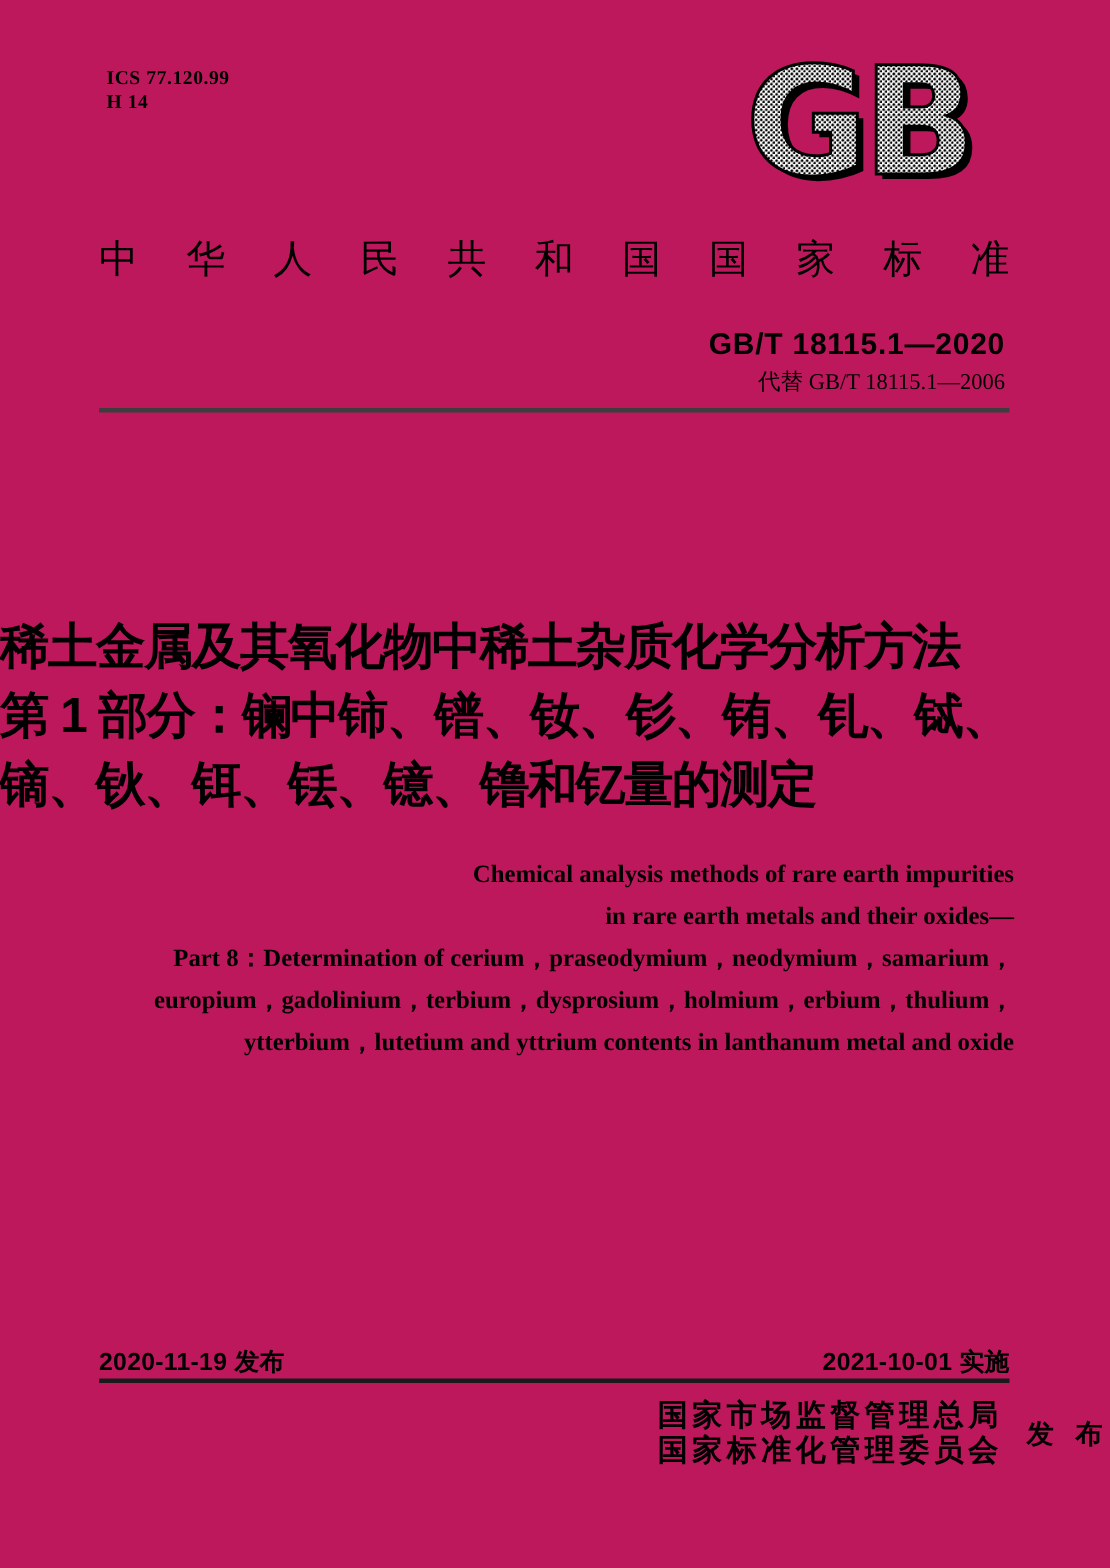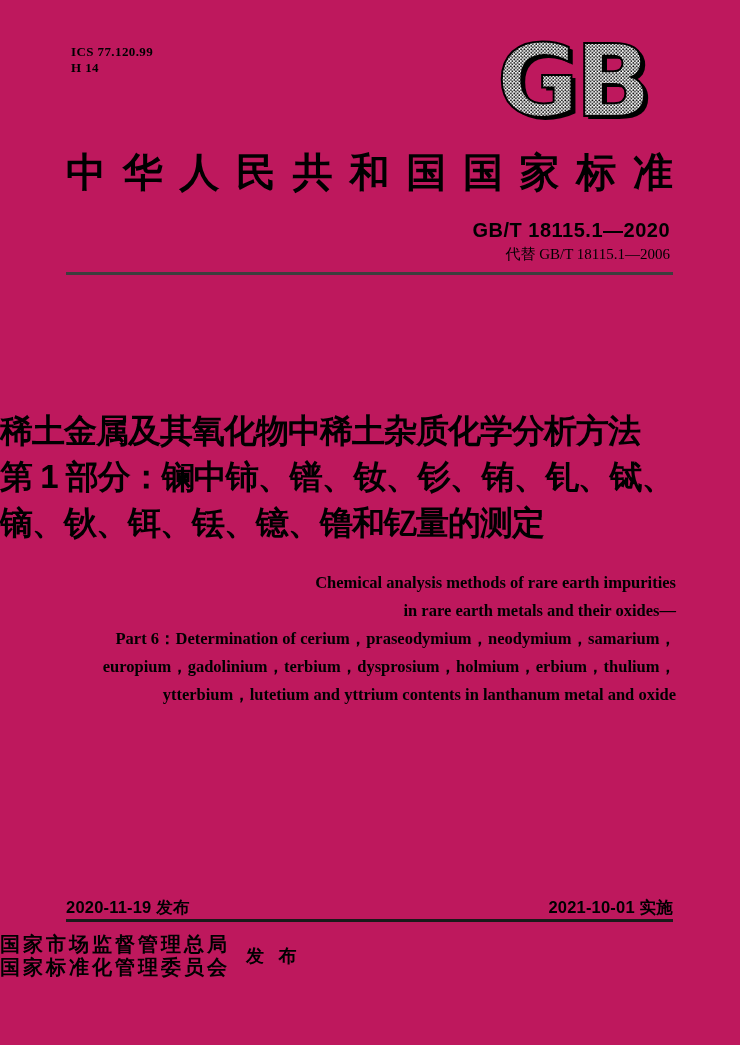--- a/index.html
+++ b/index.html
@@ -36,22 +36,22 @@
   }
   .logo-wrap svg { width: 100%; height: 100%; display: block; }
 
   
   .national-heading {
     position: absolute;
     left: 66px;
     top: 150px;
     width: 607px;
     font-family: "Liberation Serif", serif;
-    font-weight: bold;
-    font-size: 40px;
+    font-weight: normal;
+    font-size: 26px;
     line-height: 46px;
     text-align: justify;
     text-align-last: justify;
   }
 
   
   .std-block {
     position: absolute;
     right: 70px;
     top: 219px;
@@ -130,21 +130,21 @@
     background: #1a1a1a;
   }
 
   
   .issuer-row {
     position: absolute;
     left: 0;
     top: 933px;
     width: 740px;
     display: flex;
-    justify-content: flex-start;
+    justify-content: flex-end;
     align-items: center;
     gap: 16px;
   }
   .issuer-names {
     font-family: "Liberation Serif", serif;
     font-weight: bold;
     font-size: 20px;
     line-height: 23px;
     letter-spacing: 3px;
     white-space: nowrap;
@@ -192,21 +192,21 @@
 
   <div class="title-cn">
     <div>稀土金属及其氧化物中稀土杂质化学分析方法</div>
     <div>第 1 部分：镧中铈、镨、钕、钐、铕、钆、铽、</div>
     <div>镝、钬、铒、铥、镱、镥和钇量的测定</div>
   </div>
 
   <div class="title-en">
     <div>Chemical analysis methods of rare earth impurities</div>
     <div>in rare earth metals and their oxides—</div>
-    <div>Part 6：Determination of cerium，praseodymium，neodymium，samarium，</div>
+    <div>Part 8：Determination of cerium，praseodymium，neodymium，samarium，</div>
     <div>europium，gadolinium，terbium，dysprosium，holmium，erbium，thulium，</div>
     <div>ytterbium，lutetium and yttrium contents in lanthanum metal and oxide</div>
   </div>
 
   <div class="date-row">
     <span>2020-11-19 发布</span>
     <span>2021-10-01 实施</span>
   </div>
 
   <div class="rule-bottom"></div>

